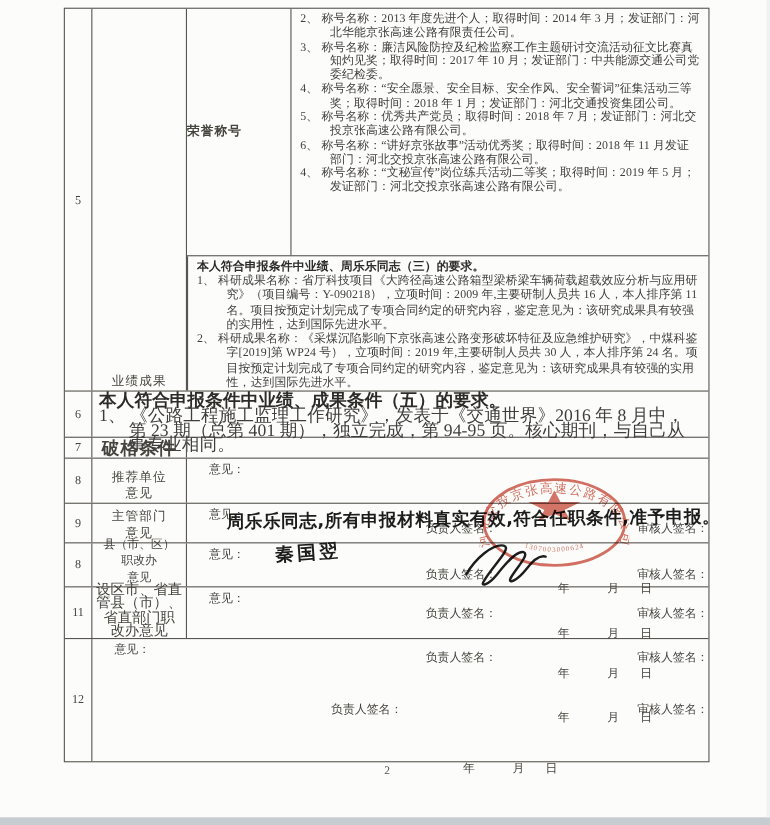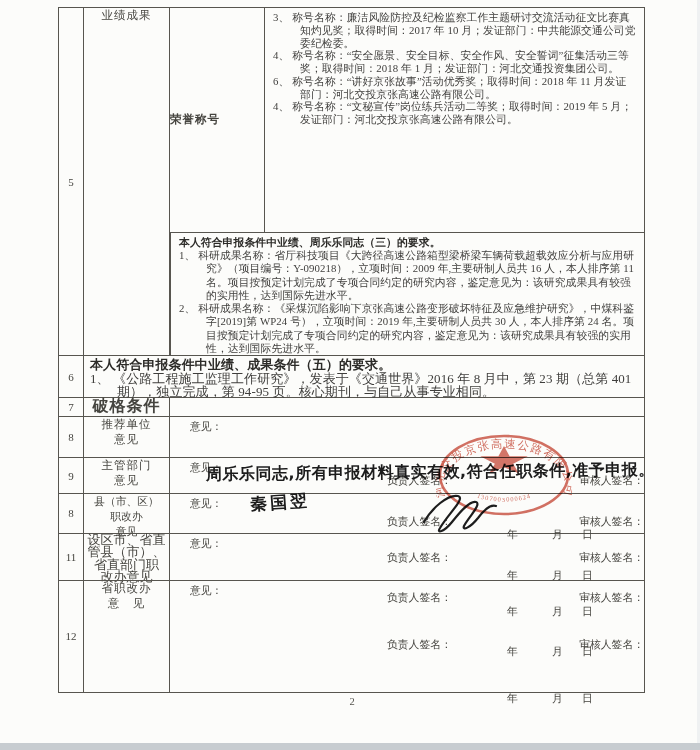--- a/index.html
+++ b/index.html
@@ -15,33 +15,33 @@
     position:absolute;left:58px;top:7px;width:587px;height:686px;
     border:1px solid #57554f;box-sizing:border-box;
     display:flex;flex-direction:column;
     background:transparent;
   }
   .row{display:flex;border-top:1px solid #57554f;box-sizing:border-box;min-height:0;}
   .row:first-child{border-top:none;}
   .cell{border-left:1px solid #57554f;box-sizing:border-box;min-width:0;}
   .cell:first-child{border-left:none;}
   .num{flex:0 0 24px;display:flex;align-items:center;justify-content:center;font-size:11px;color:#45443f;}
-  .cat{flex:0 0 86px;display:flex;align-items:flex-start;justify-content:center;text-align:center;font-size:11.5px;letter-spacing:1px;color:#45443f;line-height:15px;}
+  .cat{flex:0 0 86px;display:flex;align-items:flex-end;justify-content:center;text-align:center;font-size:11.5px;letter-spacing:1px;color:#45443f;line-height:15px;}
   .sub{flex:1 1 auto;display:flex;flex-direction:column;padding:0;}
   .subrow{display:flex;border-top:1px solid #57554f;box-sizing:border-box;}
   .subrow:first-child{border-top:none;}
   .subcat{flex:0 0 94px;display:flex;align-items:center;justify-content:flex-start;font-size:11.5px;letter-spacing:1px;color:#45443f;font-weight:bold;}
   .scontent{flex:1 1 auto;border-left:1px solid #57554f;box-sizing:border-box;}
   .honor{padding:3px 7px 0 8px;font-size:10.8px;line-height:12.75px;letter-spacing:0.1px;}
   .honor .item{padding-left:27px;text-indent:-27px;}
   .research{padding:3px 7px 0 8px;font-size:10.8px;line-height:13.3px;letter-spacing:0.1px;}
   .intro{font-weight:bold;color:#2c2b28;}
   .research .item,.paper .item{padding-left:27px;text-indent:-27px;}
   .ccontent{flex:1 1 auto;position:relative;}
-  .paper{padding:2px 7px 0 6px;font-size:13px;line-height:13.2px;letter-spacing:0.1px;}
+  .paper{padding:2px 7px 0 6px;font-size:16px;line-height:13.2px;letter-spacing:0.1px;}
   
   .op{height:100%;box-sizing:border-box;display:flex;flex-direction:column;justify-content:space-between;
       padding:3px 0 3px 20px;font-size:10.8px;color:#45443f;gap:40px;}
   .op .l2{position:relative;text-align:right;}
   .op .resp{position:absolute;left:197px;top:0;}
   .op .l3{position:relative;height:12px;}
   .op .yy{position:absolute;left:317px;}
   .op .mm{position:absolute;left:362px;}
   .op .dd{position:absolute;left:392px;}
   
@@ -76,22 +76,24 @@
         </div>
       <div class="cell cat">
           <span>业绩成果</span>
         </div>
       <div class="cell sub">
         <div class="subrow" style="height:243px;">
           <div class="subcat">
               <span>荣誉称号</span>
             </div>
           <div class="scontent honor">
+            <div class="item">2、 称号名称：2013 年度先进个人；取得时间：2014 年 3 月；发证部门：河北华能京张高速公路有限责任公司。</div>
             <div class="item">3、 称号名称：廉洁风险防控及纪检监察工作主题研讨交流活动征文比赛真知灼见奖；取得时间：2017 年 10 月；发证部门：中共能源交通公司党委纪检委。</div>
             <div class="item">4、 称号名称：“安全愿景、安全目标、安全作风、安全誓词”征集活动三等奖；取得时间：2018 年 1 月；发证部门：河北交通投资集团公司。</div>
+            <div class="item">5、 称号名称：优秀共产党员；取得时间：2018 年 7 月；发证部门：河北交投京张高速公路有限公司。</div>
             <div class="item">6、 称号名称：“讲好京张故事”活动优秀奖；取得时间：2018 年 11 月发证部门：河北交投京张高速公路有限公司。</div>
             <div class="item">4、 称号名称：“文秘宣传”岗位练兵活动二等奖；取得时间：2019 年 5 月；发证部门：河北交投京张高速公路有限公司。</div>
           </div>
         </div>
         <div class="subrow" style="flex:1 1 auto;">
           <div class="scontent research">
             <div class="intro">本人符合申报条件中业绩、周乐乐同志（三）的要求。</div>
             <div class="item">1、 科研成果名称：省厅科技项目《大跨径高速公路箱型梁桥梁车辆荷载超载效应分析与应用研究》（项目编号：Y-090218），立项时间：2009 年,主要研制人员共 16 人，本人排序第 11 名。项目按预定计划完成了专项合同约定的研究内容，鉴定意见为：该研究成果具有较强的实用性，达到国际先进水平。</div>
             <div class="item">2、 科研成果名称：《采煤沉陷影响下京张高速公路变形破坏特征及应急维护研究》，中煤科鉴字[2019]第 WP24 号），立项时间：2019 年,主要研制人员共 30 人，本人排序第 24 名。项目按预定计划完成了专项合同约定的研究内容，鉴定意见为：该研究成果具有较强的实用性，达到国际先进水平。</div>
           </div>
@@ -211,26 +213,20 @@
               <span class="dd">日</span>
             </div>
         </div>
       </div>
     </div>
 
     <div class="row" style="flex:1 1 auto;">
       <div class="cell num">
           <span>12</span>
         </div>
-      <div class="cell cat">
-        <div>
-            <div>省职改办</div>
-            <div>意　见</div>
-          </div>
-      </div>
       <div class="cell ccontent">
         <div class="op">
           <div class="l1">意见：</div>
           <div class="l2"><span>审核人签名：</span><span class="resp">负责人签名：</span></div>
           <div class="l3">
               <span class="yy">年</span>
               <span class="mm">月</span>
               <span class="dd">日</span>
             </div>
         </div>

